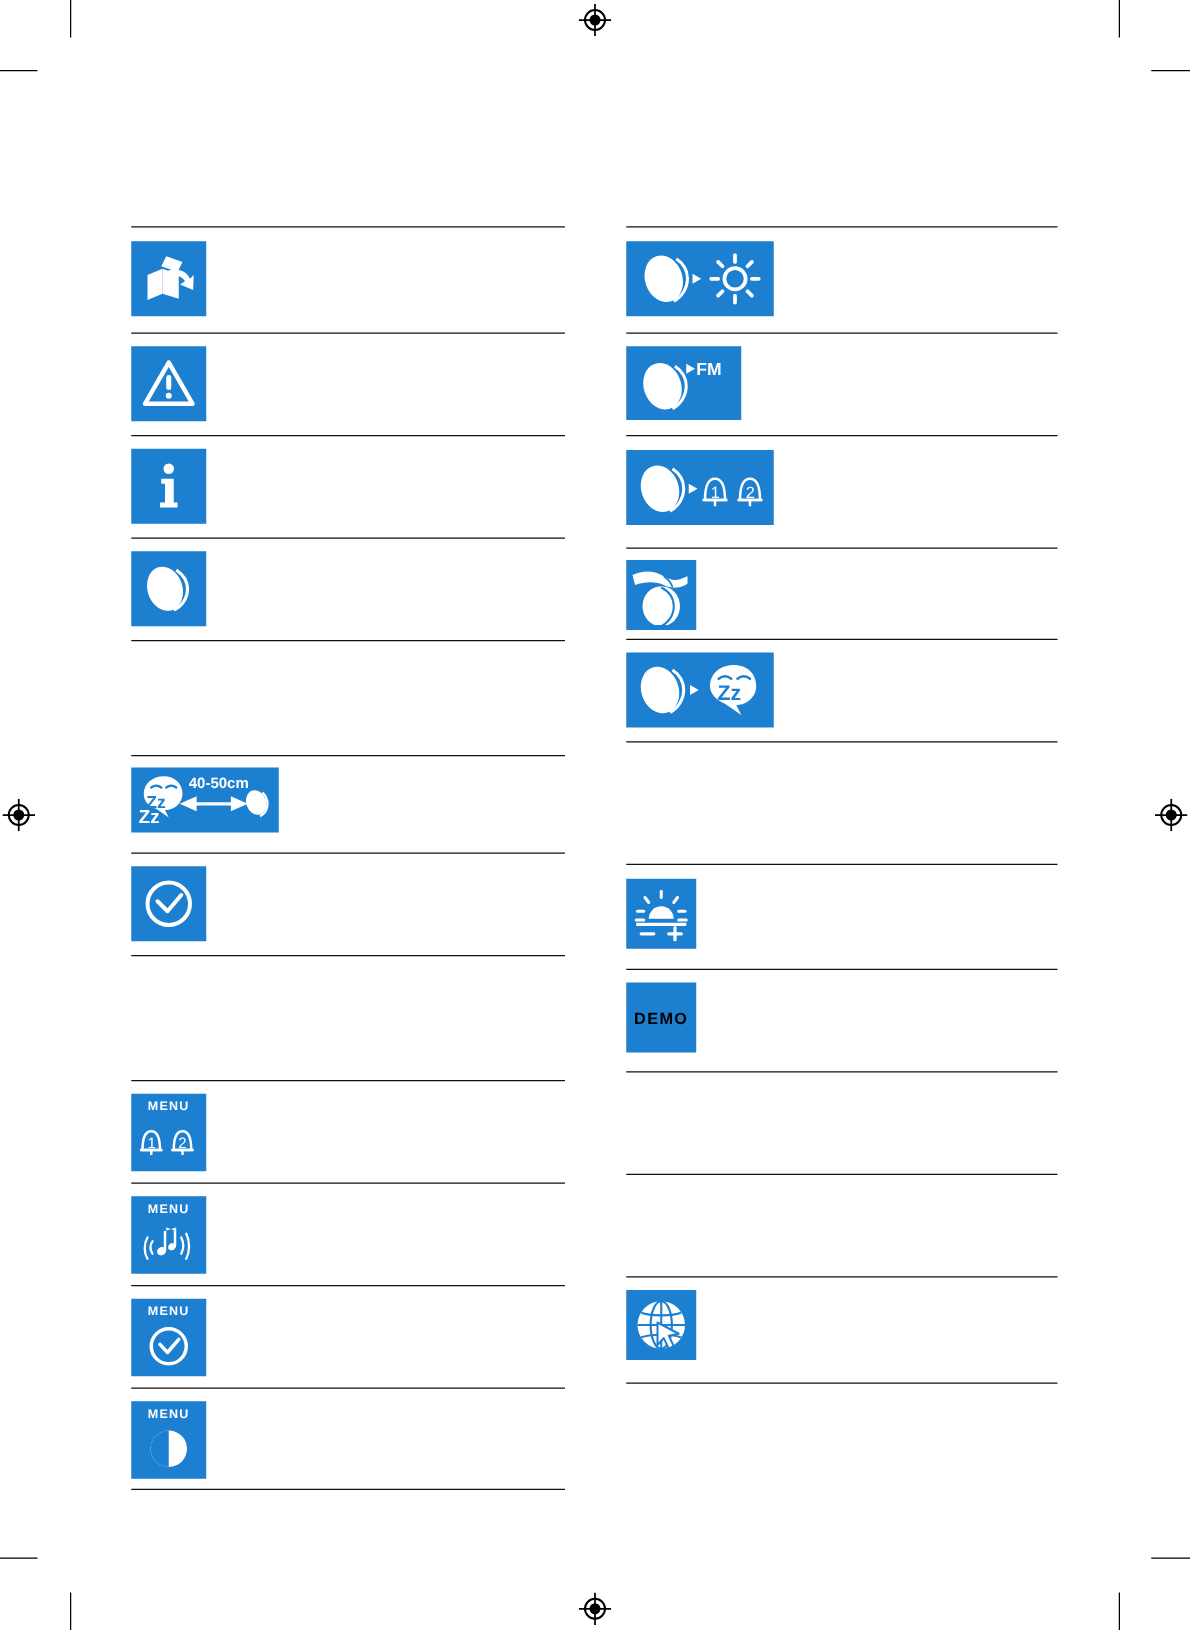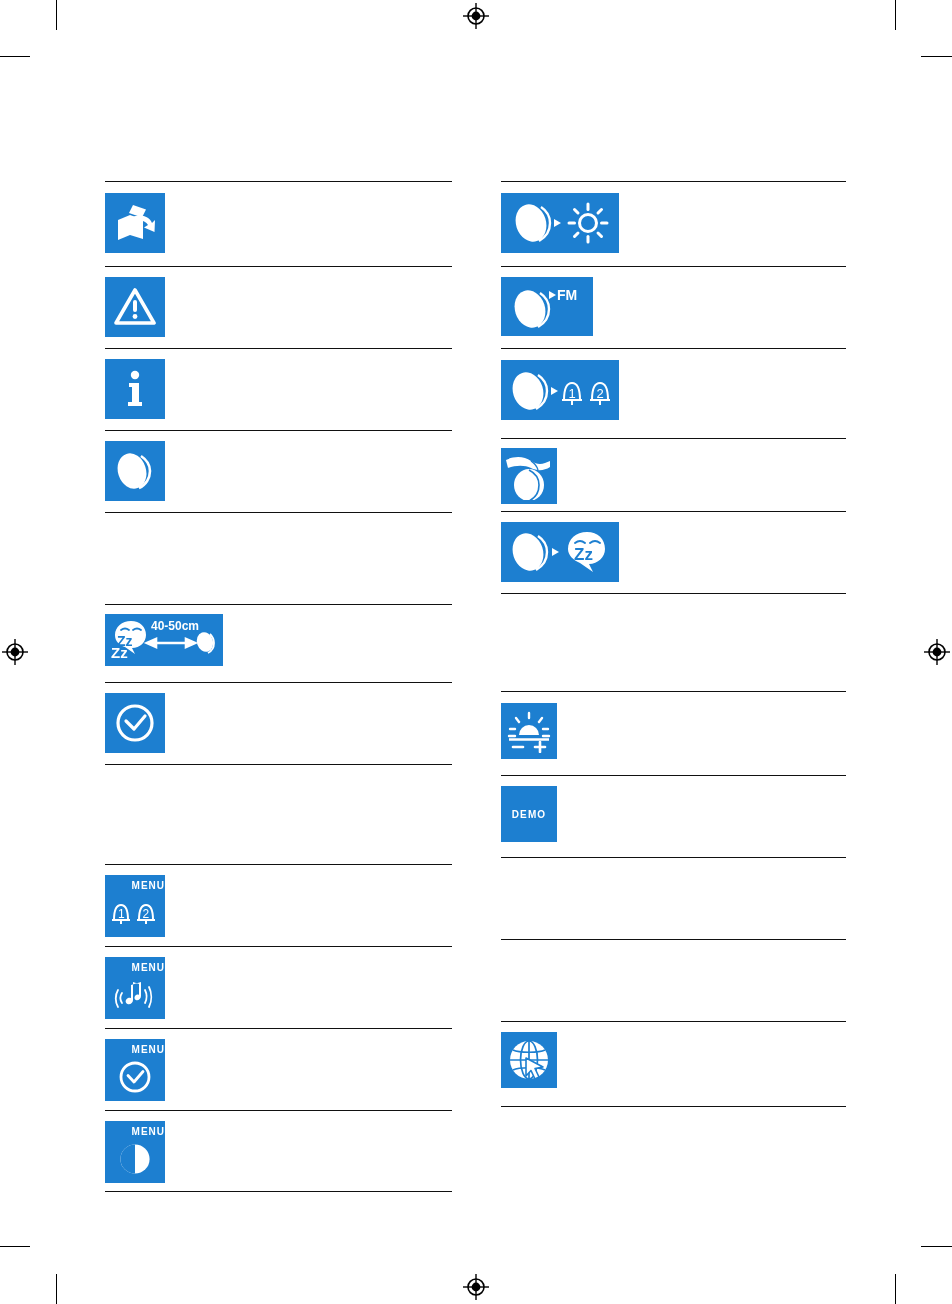--- a/index.html
+++ b/index.html
@@ -22,26 +22,26 @@
 
   .row{position:relative;box-sizing:border-box;border-top:1.6px solid #111;}
 
   
   .tile{
     background:#1d7fd0;display:flex;align-items:center;justify-content:center;
     flex:none;position:relative;
   }
   .tile svg{display:block;}
   .tile .menu-label{
-    position:absolute;top:5px;left:0;right:0;text-align:right;
+    position:absolute;top:5px;left:0;right:0;text-align:center;
     color:#ffffff;font-size:10px;font-weight:bold;letter-spacing:1px;
     font-family:"Liberation Sans","DejaVu Sans",sans-serif;
   }
   .tile .demo-label{
-    color:#ffffff;font-size:10px;font-weight:bold;letter-spacing:1.1px;
+    color:#000000;font-size:13px;font-weight:bold;letter-spacing:1.1px;
     font-family:"Liberation Sans","DejaVu Sans",sans-serif;
   }
   .tile .dim-label{
     position:absolute;top:5px;left:46px;color:#fff;font-size:12px;font-weight:600;
     font-family:"Liberation Sans","DejaVu Sans",sans-serif;
   }
   .spacer{width:100%;}
   .tile-sq{width:60px;height:60px;}
   .tile-sq-sm{width:56px;height:56px;}
   .tile-wide{width:118px;height:60px;}

